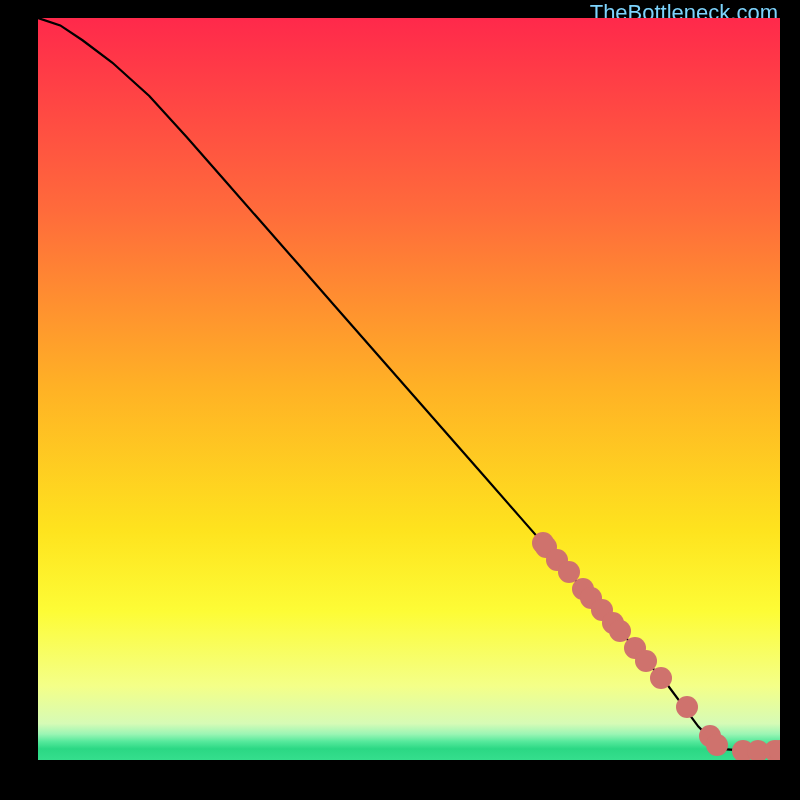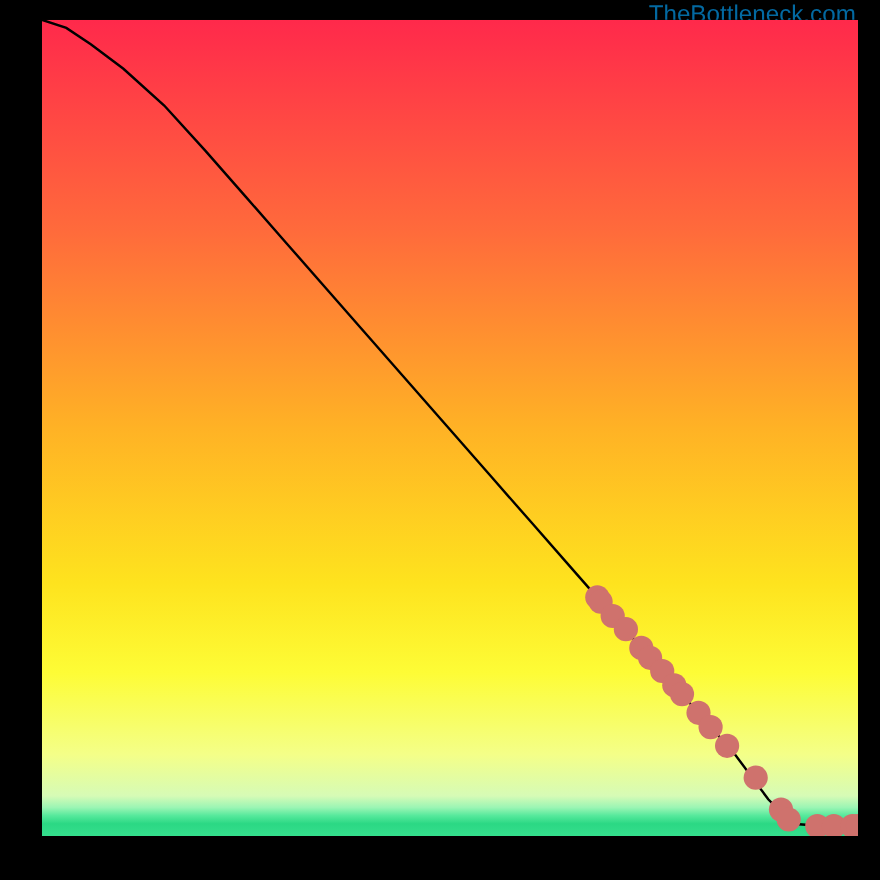--- a/index.html
+++ b/index.html
@@ -1,21 +1,21 @@
 <!DOCTYPE html>
 <html><head>
 <meta charset="utf-8">
 <style>
   * { margin: 0; padding: 0; box-sizing: border-box; }
   body { width: 800px; height: 800px; background: #000; position: relative; font-family: Arial, sans-serif; }
   .frame { position: absolute; left: 38px; top: 18px; width: 742px; height: 742px; background: #000; overflow: hidden; }
   .bgfill { position: absolute; left: 0; top: 0; width: 742px; height: 742px; }
   .curve-svg { position: absolute; left: 0; top: 0; width: 742px; height: 742px; }
   .dot { position: absolute; width: 22px; height: 22px; border-radius: 50%; background: #cf726d; transform: translate(-50%, -50%); }
-  .attrib { position: absolute; right: 22px; top: 0px; color: #0369a1; font-size: 22px; font-weight: 500; }
+  .attrib { position: absolute; right: 22px; top: 0px; color: #7dd3fc; font-size: 22px; font-weight: 500; }
 </style>
 </head>
 <body>
 
 <div class="attrib">TheBottleneck.com</div>
 
 <div class="frame">
   <svg class="bgfill" viewBox="0 0 742 742" preserveAspectRatio="none">
     <defs>
       <linearGradient id="bg" x1="0" y1="0" x2="0" y2="1">

